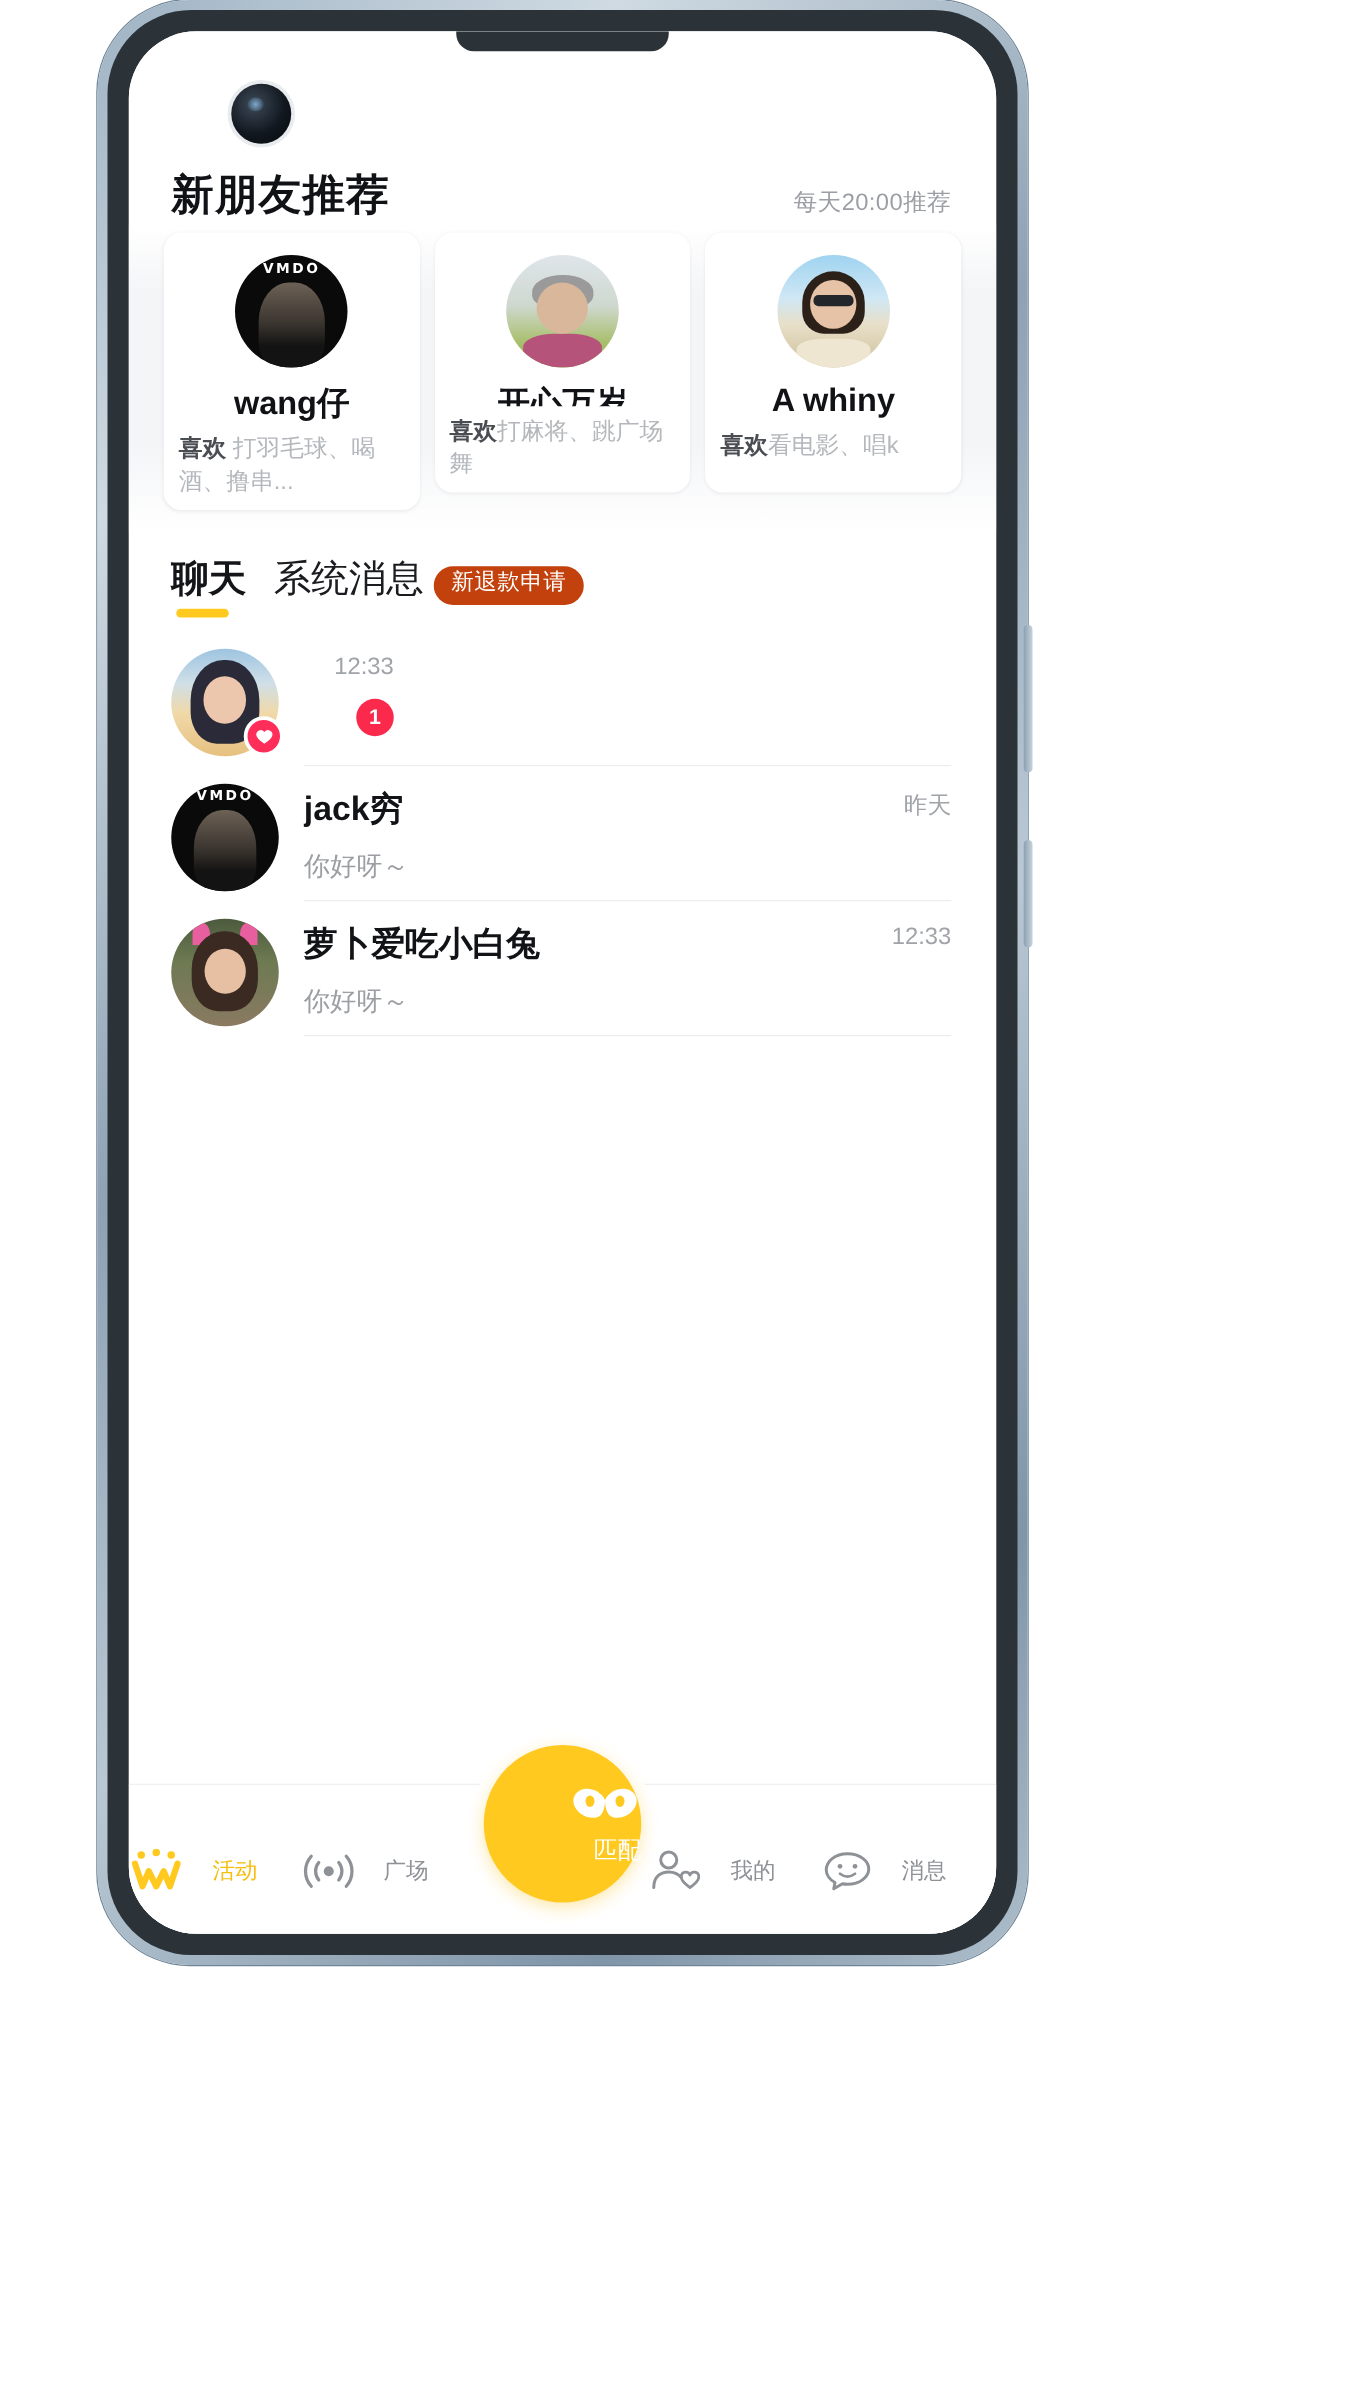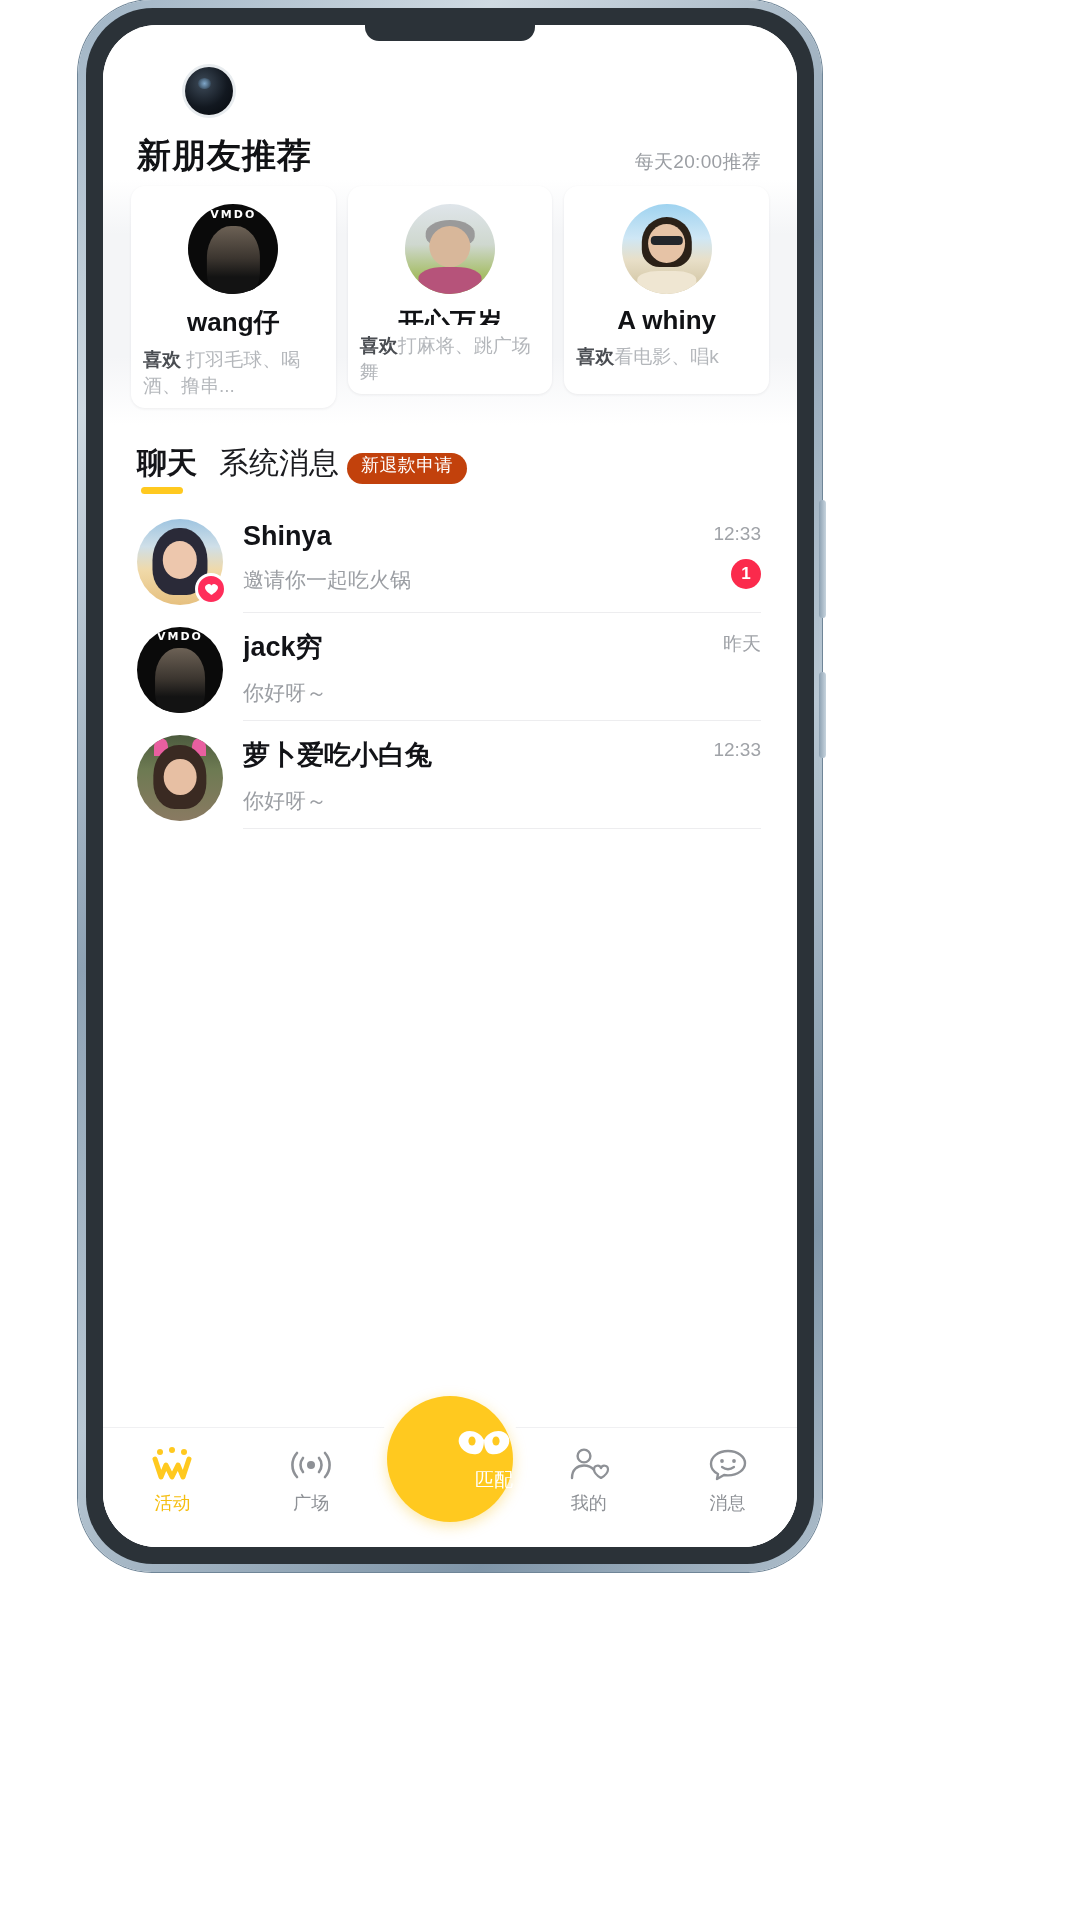--- a/index.html
+++ b/index.html
@@ -182,21 +182,21 @@
   }
 
   
   #bottom-nav {
     position: absolute; left: 0; right: 0; bottom: 0; height: 120px;
     background: #ffffff; border-top: 1px solid #f0f0f2;
     display: flex; align-items: flex-start;
   }
   .nav-item {
     flex: 1 1 0; height: 120px; padding-top: 16px;
-    display: flex; flex-direction: column; align-items: center; gap: 7px;
+    display: flex; flex-direction: row; align-items: center; gap: 23px;
   }
   .nav-label { font-size: 18px; color: #8e9196; }
   .nav-item.active .nav-label { color: #F5BE10; }
   .nav-icon { height: 40px; display: flex; align-items: center; justify-content: center; }
   #nav-center-wrap {
     flex: 1 1 0; position: relative; height: 120px;
   }
   #nav-center-cut {
     position: absolute; left: 50%; transform: translateX(-50%);
     top: -42px; width: 146px; height: 146px; border-radius: 50%;
@@ -357,24 +357,20 @@
             <div class="chat-avatar-wrap">
               <div class="chat-avatar av-shinya">
                 <div class="hair"></div>
                   <div class="face"></div>
               </div>
               <div class="heart-badge">
                 <svg width="17" height="16" viewBox="0 0 24 24" aria-hidden="true">
                   <path d="M12 21s-7.5-4.7-9.3-9A5.4 5.4 0 0 1 12 6.8 5.4 5.4 0 0 1 21.3 12c-1.8 4.3-9.3 9-9.3 9z" fill="#ffffff"></path>
                 </svg>
               </div>
-            </div>
-            <div class="chat-main">
-              <div class="chat-name">Shinya</div>
-              <div class="chat-preview">邀请你一起吃火锅</div>
             </div>
             <div class="chat-right">
               <div class="chat-time">12:33</div>
               <div class="chat-unread">1</div>
             </div>
             <div class="chat-sep"></div>
           </div>
 
           <div class="chat-row">
             <div class="chat-avatar-wrap">

